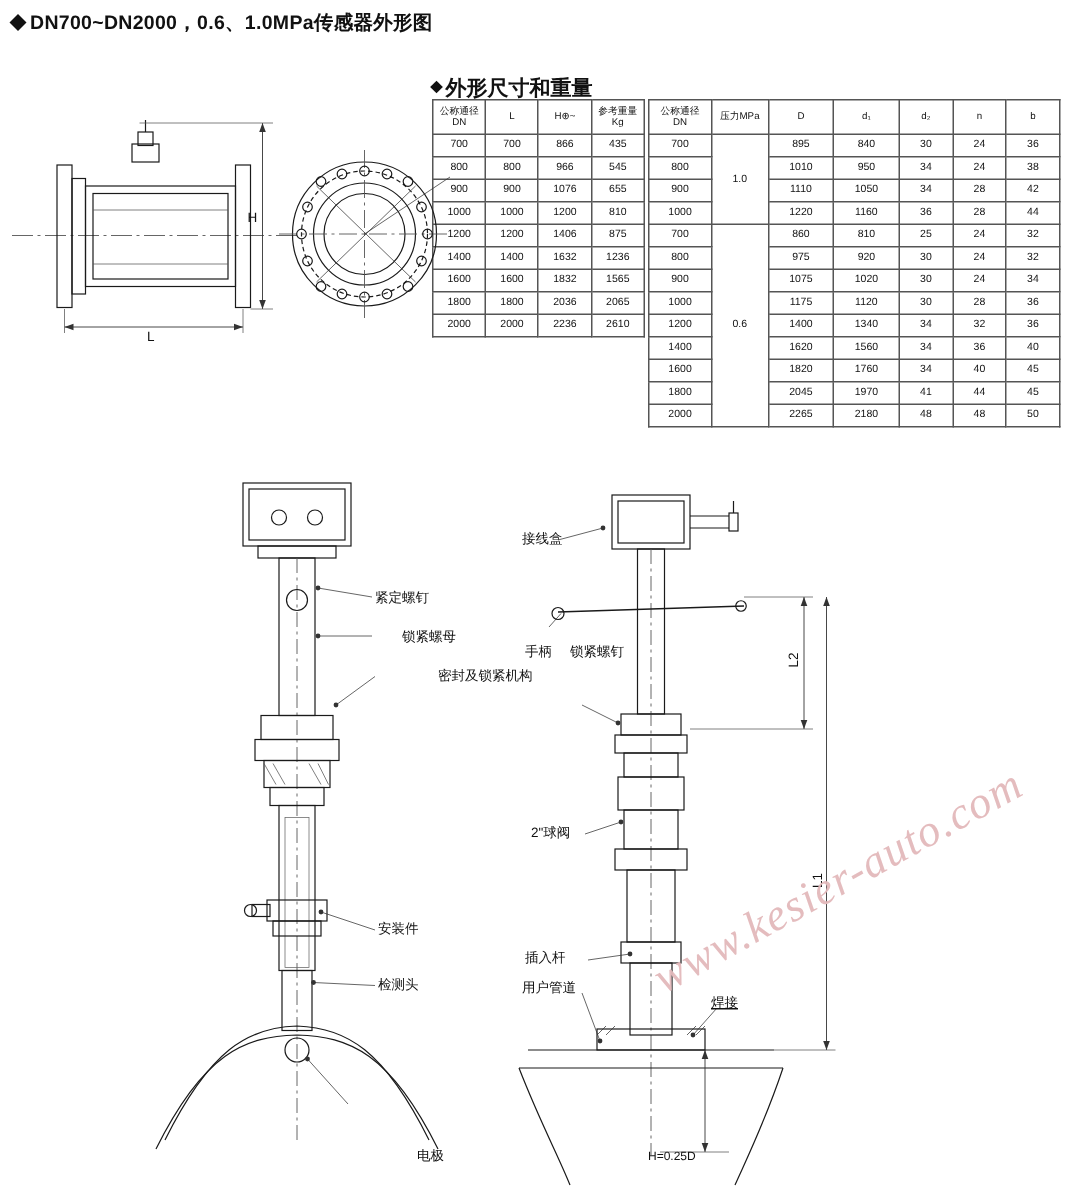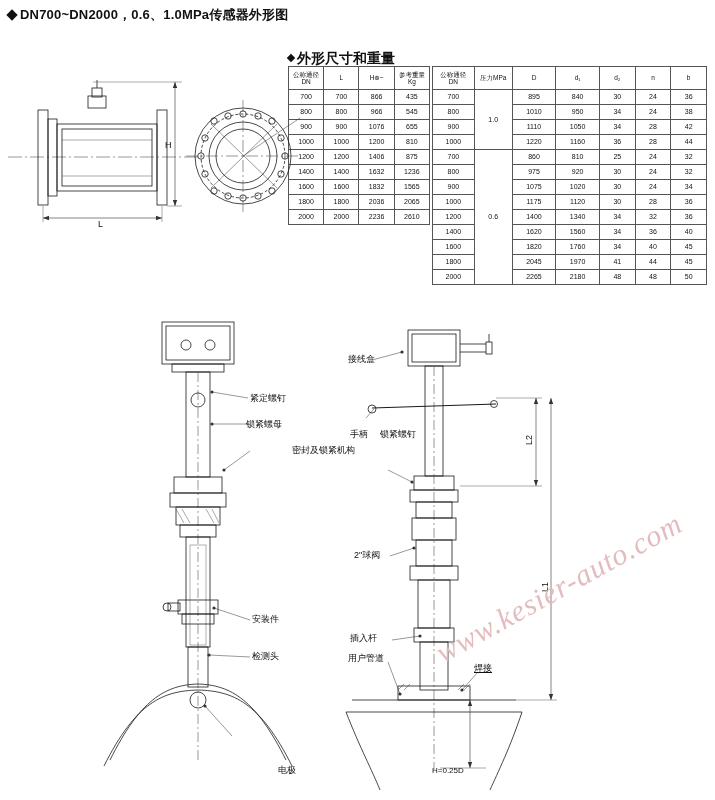--- a/index.html
+++ b/index.html
@@ -532,21 +532,21 @@
         <line x1="462" y1="690" x2="478" y2="672" stroke="#333" stroke-width="0.5"></line>
         <circle cx="462" cy="690" r="1.6" fill="#333" stroke="none"></circle>
       </g>
     </g>
   </svg>
 
   <div class="lbl" style="left:98px; top:219px;">L</div>
   <div class="lbl" style="left:165px; top:140px;">H</div>
 
   <div class="lbl" style="left:250px; top:392px;">紧定螺钉</div>
-  <div class="lbl" style="left:246px; top:418px;">锁紧螺母</div>
+  <div class="lbl" style="left:268px; top:418px;">锁紧螺母</div>
   <div class="lbl" style="left:252px; top:444px;margin-left:40px;">密封及锁紧机构</div>
   <div class="lbl" style="left:252px; top:613px;">安装件</div>
   <div class="lbl" style="left:252px; top:650px;">检测头</div>
   <div class="lbl" style="left:234px; top:764px;margin-left:44px;">电极</div>
 
   <div class="lbl" style="left:348px; top:353px;">接线盒</div>
   <div class="lbl" style="left:350px; top:428px;">手柄</div>
   <div class="lbl" style="left:352px; top:428px;margin-left:28px;">锁紧螺钉</div>
   <div class="lbl" style="left:354px; top:549px;">2"球阀</div>
   <div class="lbl" style="left:350px; top:632px;">插入杆</div>

